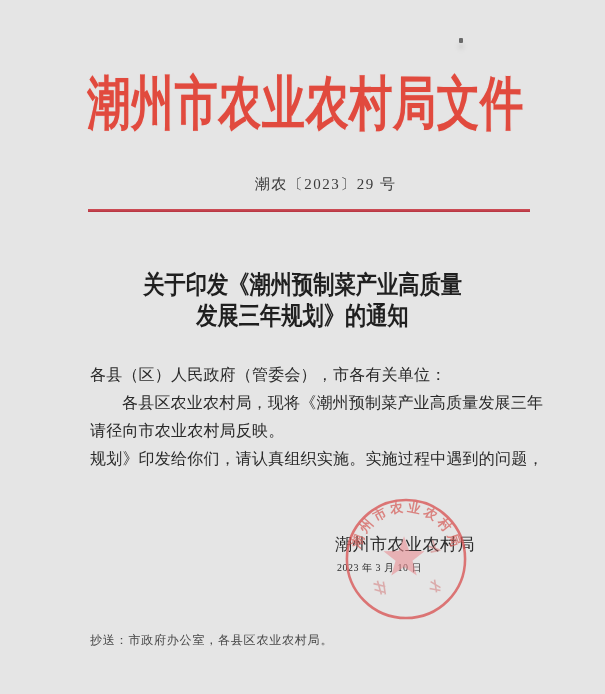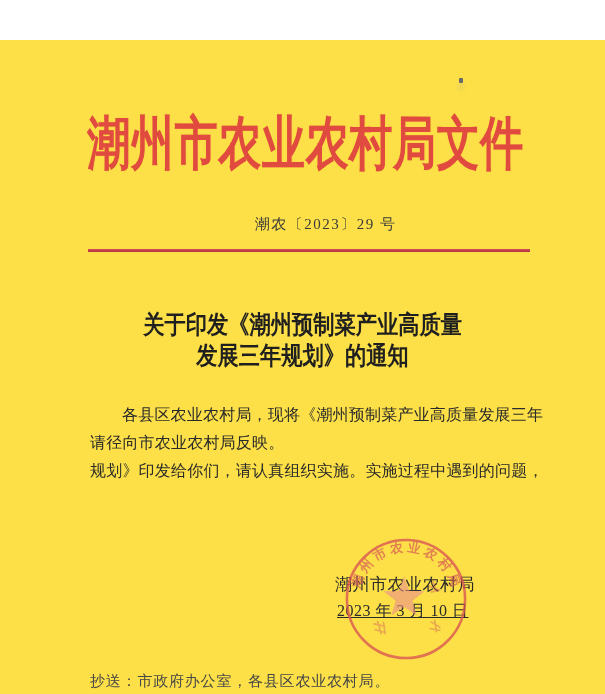--- a/index.html
+++ b/index.html
@@ -5,22 +5,21 @@
   * { margin: 0; padding: 0; box-sizing: border-box; }
   html, body { background: #ffffff; }
   body {
     font-family: "Liberation Serif", "DejaVu Serif", serif;
     width: 605px; height: 694px;
     position: relative;
     overflow: hidden;
   }
   .page {
     position: absolute; inset: 0;
-    background: #fde047;
-    margin-top: 40px;
+    background: #e5e5e5;
   }
   .speck {
     position: absolute; left: 459px; top: 38px;
     width: 4px; height: 5px; background: #6a6a6a;
     border-radius: 1px;
     box-shadow: 0 6px 4px rgba(160,160,160,0.35);
   }
   .red-header {
     position: absolute; top: 68px; left: 0; width: 100%;
     text-align: center;
@@ -61,31 +60,31 @@
   }
   .body-line { white-space: nowrap; }
   .indent { text-indent: 2em; }
   .signature-name {
     position: absolute; left: 335px; top: 533px;
     font-size: 17px; color: #2a2a2a; letter-spacing: 0.5px;
     z-index: 1; white-space: nowrap;
   }
   .signature-date {
     position: absolute; left: 337px; top: 561px;
-    font-size: 16px; color: #2a2a2a; letter-spacing: 0.5px;
-    z-index: 1; white-space: nowrap; text-decoration: underline;
+    font-size: 10px; color: #2a2a2a; letter-spacing: 0.5px;
+    z-index: 1; white-space: nowrap;
   }
   .seal {
     position: absolute; left: 342px; top: 495px;
     width: 128px; height: 128px;
     z-index: 2; pointer-events: none;
   }
   .cc-line {
     position: absolute; left: 90px; top: 632px;
-    font-size: 15px; color: #474747; letter-spacing: 0.8px;
+    font-size: 12px; color: #474747; letter-spacing: 0.8px;
     white-space: nowrap;
   }
 </style>
 </head>
 <body>
 
 <div class="page">
 
   <div class="speck"></div>
 
@@ -94,20 +93,21 @@
   <div class="doc-number">潮农〔2023〕29 号</div>
 
   <div class="red-line"></div>
 
   <div class="doc-title">
     <div>关于印发《潮州预制菜产业高质量</div>
     <div>发展三年规划》的通知</div>
   </div>
 
   <div class="body-block">
+    <div class="body-line">各县（区）人民政府（管委会），市各有关单位：</div>
     <div class="body-line indent">各县区农业农村局，现将《潮州预制菜产业高质量发展三年</div>
     <div class="body-line">请径向市农业农村局反映。</div>
     <div class="body-line">规划》印发给你们，请认真组织实施。实施过程中遇到的问题，</div>
   </div>
 
   <div class="signature-name">潮州市农业农村局</div>
 
   <div class="signature-date">2023 年 3 月 10 日</div>
 
   <svg class="seal" viewBox="0 0 130 130">

